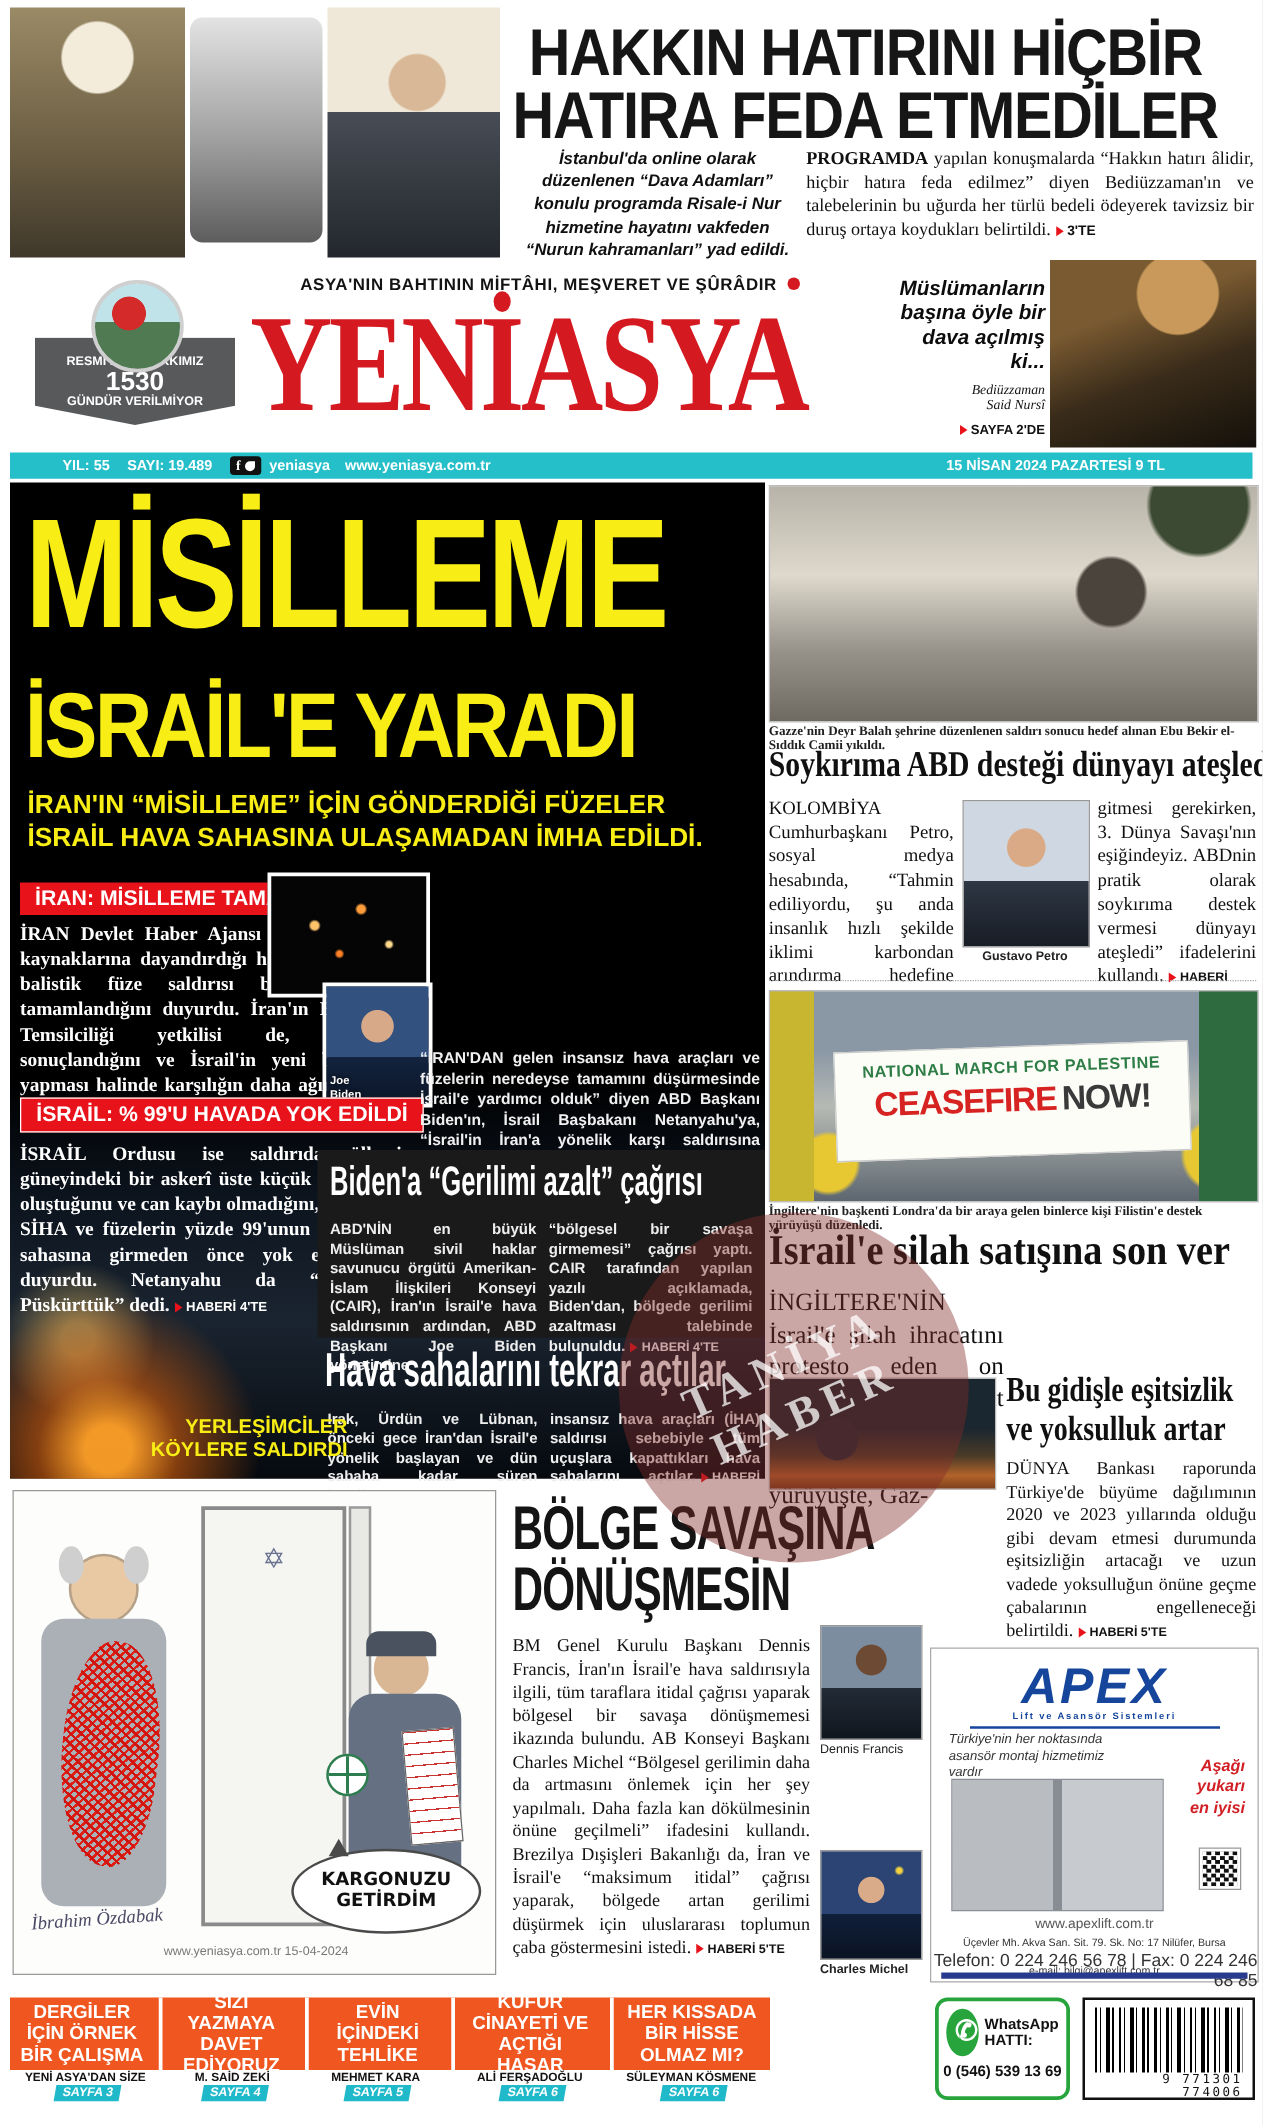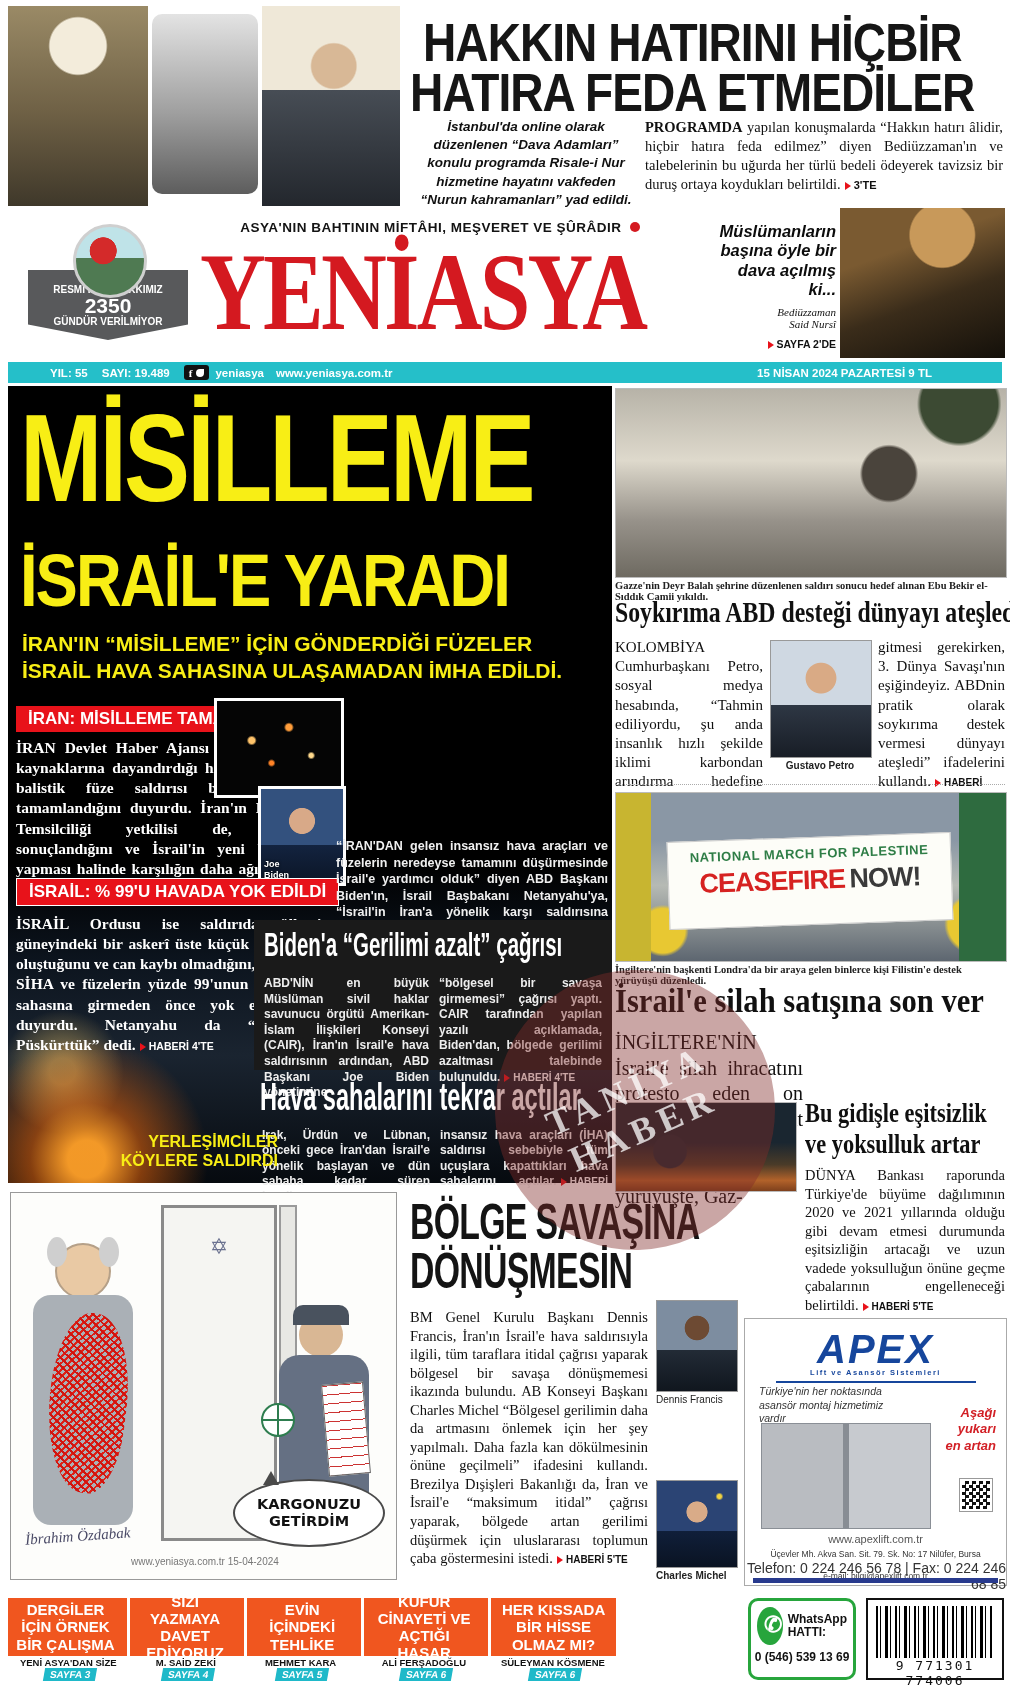--- a/index.html
+++ b/index.html
@@ -102,21 +102,21 @@
   <div class="abs" style="left:200px;top:228px;width:545px;">
     <span class="cond serif" style="font-weight:900;font-size:99px;color:#d41920;letter-spacing:-3px;transform:scale(.92,1.12);">YENİASYA</span>
   </div>
 
   <div class="abs" style="left:28px;top:224px;width:160px;height:122px;">
     <div class="abs" style="left:45px;top:0;width:68px;height:68px;border-radius:50%;border:3px solid #cfcfcf;z-index:2;
                 background:radial-gradient(circle at 40% 35%,#d42a2a 0 22%,rgba(0,0,0,0) 23%),linear-gradient(180deg,#bfe3e8 0 45%,#4f7a52 45%);"></div>
     <div class="abs" style="left:0;top:46px;width:160px;height:70px;background:#58595b;color:#fff;text-align:center;z-index:1;
                 clip-path:polygon(0 0,100% 0,100% 78%,50% 100%,0 78%);padding-top:14px;box-sizing:border-box;">
       <div style="font-size:10px;font-weight:800;">RESMİ İLAN HAKKIMIZ</div>
-      <div style="font-size:21px;font-weight:800;line-height:1;">2350</div>
+      <div style="font-size:21px;font-weight:800;line-height:1;">1530</div>
       <div style="font-size:10px;font-weight:800;">GÜNDÜR VERİLMİYOR</div>
     </div>
   </div>
 
   <div class="abs" style="left:718px;top:222px;width:118px;text-align:right;">
     <div style="font-weight:800;font-style:italic;font-size:16.5px;line-height:1.18;color:#0c0c0c;">Müslümanların başına öyle bir dava açılmış ki...</div>
     <div class="serif" style="font-style:italic;font-size:11px;margin-top:6px;">Bediüzzaman</div>
     <div class="serif" style="font-style:italic;font-size:11px;">Said Nursî</div>
     <div style="margin-top:4px;"><span class="arr sm"></span><span class="ref" style="font-size:10.5px;">SAYFA 2'DE</span></div>
   </div>
@@ -217,21 +217,21 @@
     <span class="cond serif" style="font-weight:700;font-size:34px;color:#101010;transform:scaleX(.9);">İsrail'e silah satışına son ver</span>
   </div>
   <p class="abs serif j" style="left:615px;top:1030px;width:188px;margin:0;font-size:20px;line-height:1.28;color:#101010;">İNGİLTERE'NİN İsrail'e silah ihracatını protesto eden on binlerce kişi başkent Londra'da düzenledikleri yürüyüşte, Gaz-</p>
 
   <div class="abs ph night" style="left:615px;top:1102px;width:180px;height:88px;border:1px solid #bbb;"></div>
   <div class="abs" style="left:805px;top:1098px;line-height:1.1;">
     <span class="cond serif" style="font-weight:700;font-size:28px;color:#101010;transform:scaleX(.8);">Bu gidişle eşitsizlik</span><br>
     <span class="cond serif" style="font-weight:700;font-size:28px;color:#101010;transform:scaleX(.8);">ve yoksulluk artar</span>
   </div>
   <p class="abs serif j" style="left:805px;top:1166px;width:200px;margin:0;font-size:14.5px;line-height:1.28;color:#101010;">
-    <span>DÜNYA Bankası raporunda Türkiye'de büyüme dağılımının 2020 ve 2021 yıllarında olduğu gibi devam etmesi durumunda eşitsizliğin artacağı ve uzun vadede yoksulluğun önüne geçme çabalarının engelleneceği belirtildi.</span><span class="arr sm"></span><span class="ref" style="font-size:10px;">HABERİ 5'TE</span>
+    <span>DÜNYA Bankası raporunda Türkiye'de büyüme dağılımının 2020 ve 2023 yıllarında olduğu gibi devam etmesi durumunda eşitsizliğin artacağı ve uzun vadede yoksulluğun önüne geçme çabalarının engelleneceği belirtildi.</span><span class="arr sm"></span><span class="ref" style="font-size:10px;">HABERİ 5'TE</span>
   </p>
 
   <div class="abs wm" style="left:495px;top:970px;width:280px;height:280px;">
     <div>TANİYA</div>
     <div>HABER</div>
   </div>
 
   <div class="abs" style="left:10px;top:1192px;width:385px;height:386px;background:#fdfdfb;border:1px solid #999;overflow:hidden;">
     <div class="abs door" style="left:150px;top:12px;width:110px;height:330px;"></div>
     <div class="abs" style="left:268px;top:12px;width:14px;height:330px;background:#e8e8e4;border:2px solid #9a9a9a;"></div>
@@ -278,21 +278,21 @@
     <div style="text-align:center;margin-top:8px;">
       <span style="font-weight:900;font-style:italic;font-size:40px;color:#16469c;letter-spacing:2px;">APEX</span>
       <div style="font-size:7.5px;letter-spacing:1.5px;color:#16469c;font-weight:700;margin-top:-4px;">Lift ve Asansör Sistemleri</div>
       <div style="width:200px;height:2px;background:#16469c;margin:4px auto 0;"></div>
     </div>
     <div class="abs" style="left:14px;top:66px;width:150px;font-style:italic;font-size:10.5px;color:#333;line-height:1.3;">Türkiye'nin her noktasında asansör montaj hizmetimiz vardır</div>
     <div class="abs elevator" style="left:16px;top:104px;width:168px;height:104px;"></div>
     <div class="abs" style="right:10px;top:86px;width:58px;text-align:right;color:#d21f25;font-weight:700;font-style:italic;font-size:13px;line-height:1.25;">
       <div>Aşağı</div>
       <div>yukarı</div>
-      <div>en artan</div>
+      <div>en iyisi</div>
     </div>
     <div class="abs qr" style="right:14px;top:160px;width:28px;height:28px;"></div>
     <div class="abs" style="left:0;top:214px;width:100%;text-align:center;font-size:11px;color:#555;">www.apexlift.com.tr</div>
     <div class="abs" style="left:0;top:230px;width:100%;text-align:center;font-size:8.5px;color:#333;">Üçevler Mh. Akva San. Sit. 79. Sk. No: 17 Nilüfer, Bursa</div>
     <div class="abs" style="left:0;top:241px;width:100%;text-align:right;font-size:14px;color:#333;">Telefon: 0 224 246 56 78 | Fax: 0 224 246 68 85</div>
     <div class="abs" style="left:0;top:252px;width:100%;text-align:center;font-size:8.5px;color:#333;">e-mail: bilgi@apexlift.com.tr</div>
     <div class="abs" style="left:8px;bottom:2px;width:245px;height:5px;background:#283a8e;"></div>
   </div>
 
   <div class="abs" style="left:8px;top:1598px;width:608px;height:86px;">
@@ -328,16 +328,16 @@
       <div style="margin-left:5px;line-height:1.1;">
         <div style="font-weight:800;font-size:12px;">WhatsApp</div>
         <div style="font-weight:800;font-size:12px;">HATTI:</div>
       </div>
     </div>
     <div style="text-align:center;font-weight:800;font-size:12px;margin-top:5px;">0 (546) 539 13 69</div>
   </div>
 
   <div class="abs" style="left:866px;top:1598px;width:138px;height:82px;border:2px solid #111;background:#fff;box-sizing:border-box;padding:6px 8px 0;">
     <div class="bars" style="width:100%;height:52px;"></div>
-    <div style="text-align:center;font-size:13px;letter-spacing:2px;font-family:'DejaVu Sans Mono',monospace;">9 771301 774006</div>
+    <div style="text-align:right;font-size:10px;letter-spacing:2px;font-family:'DejaVu Sans Mono',monospace;">9 771301 774006</div>
   </div>
 
 </div>
 
 </body></html>

